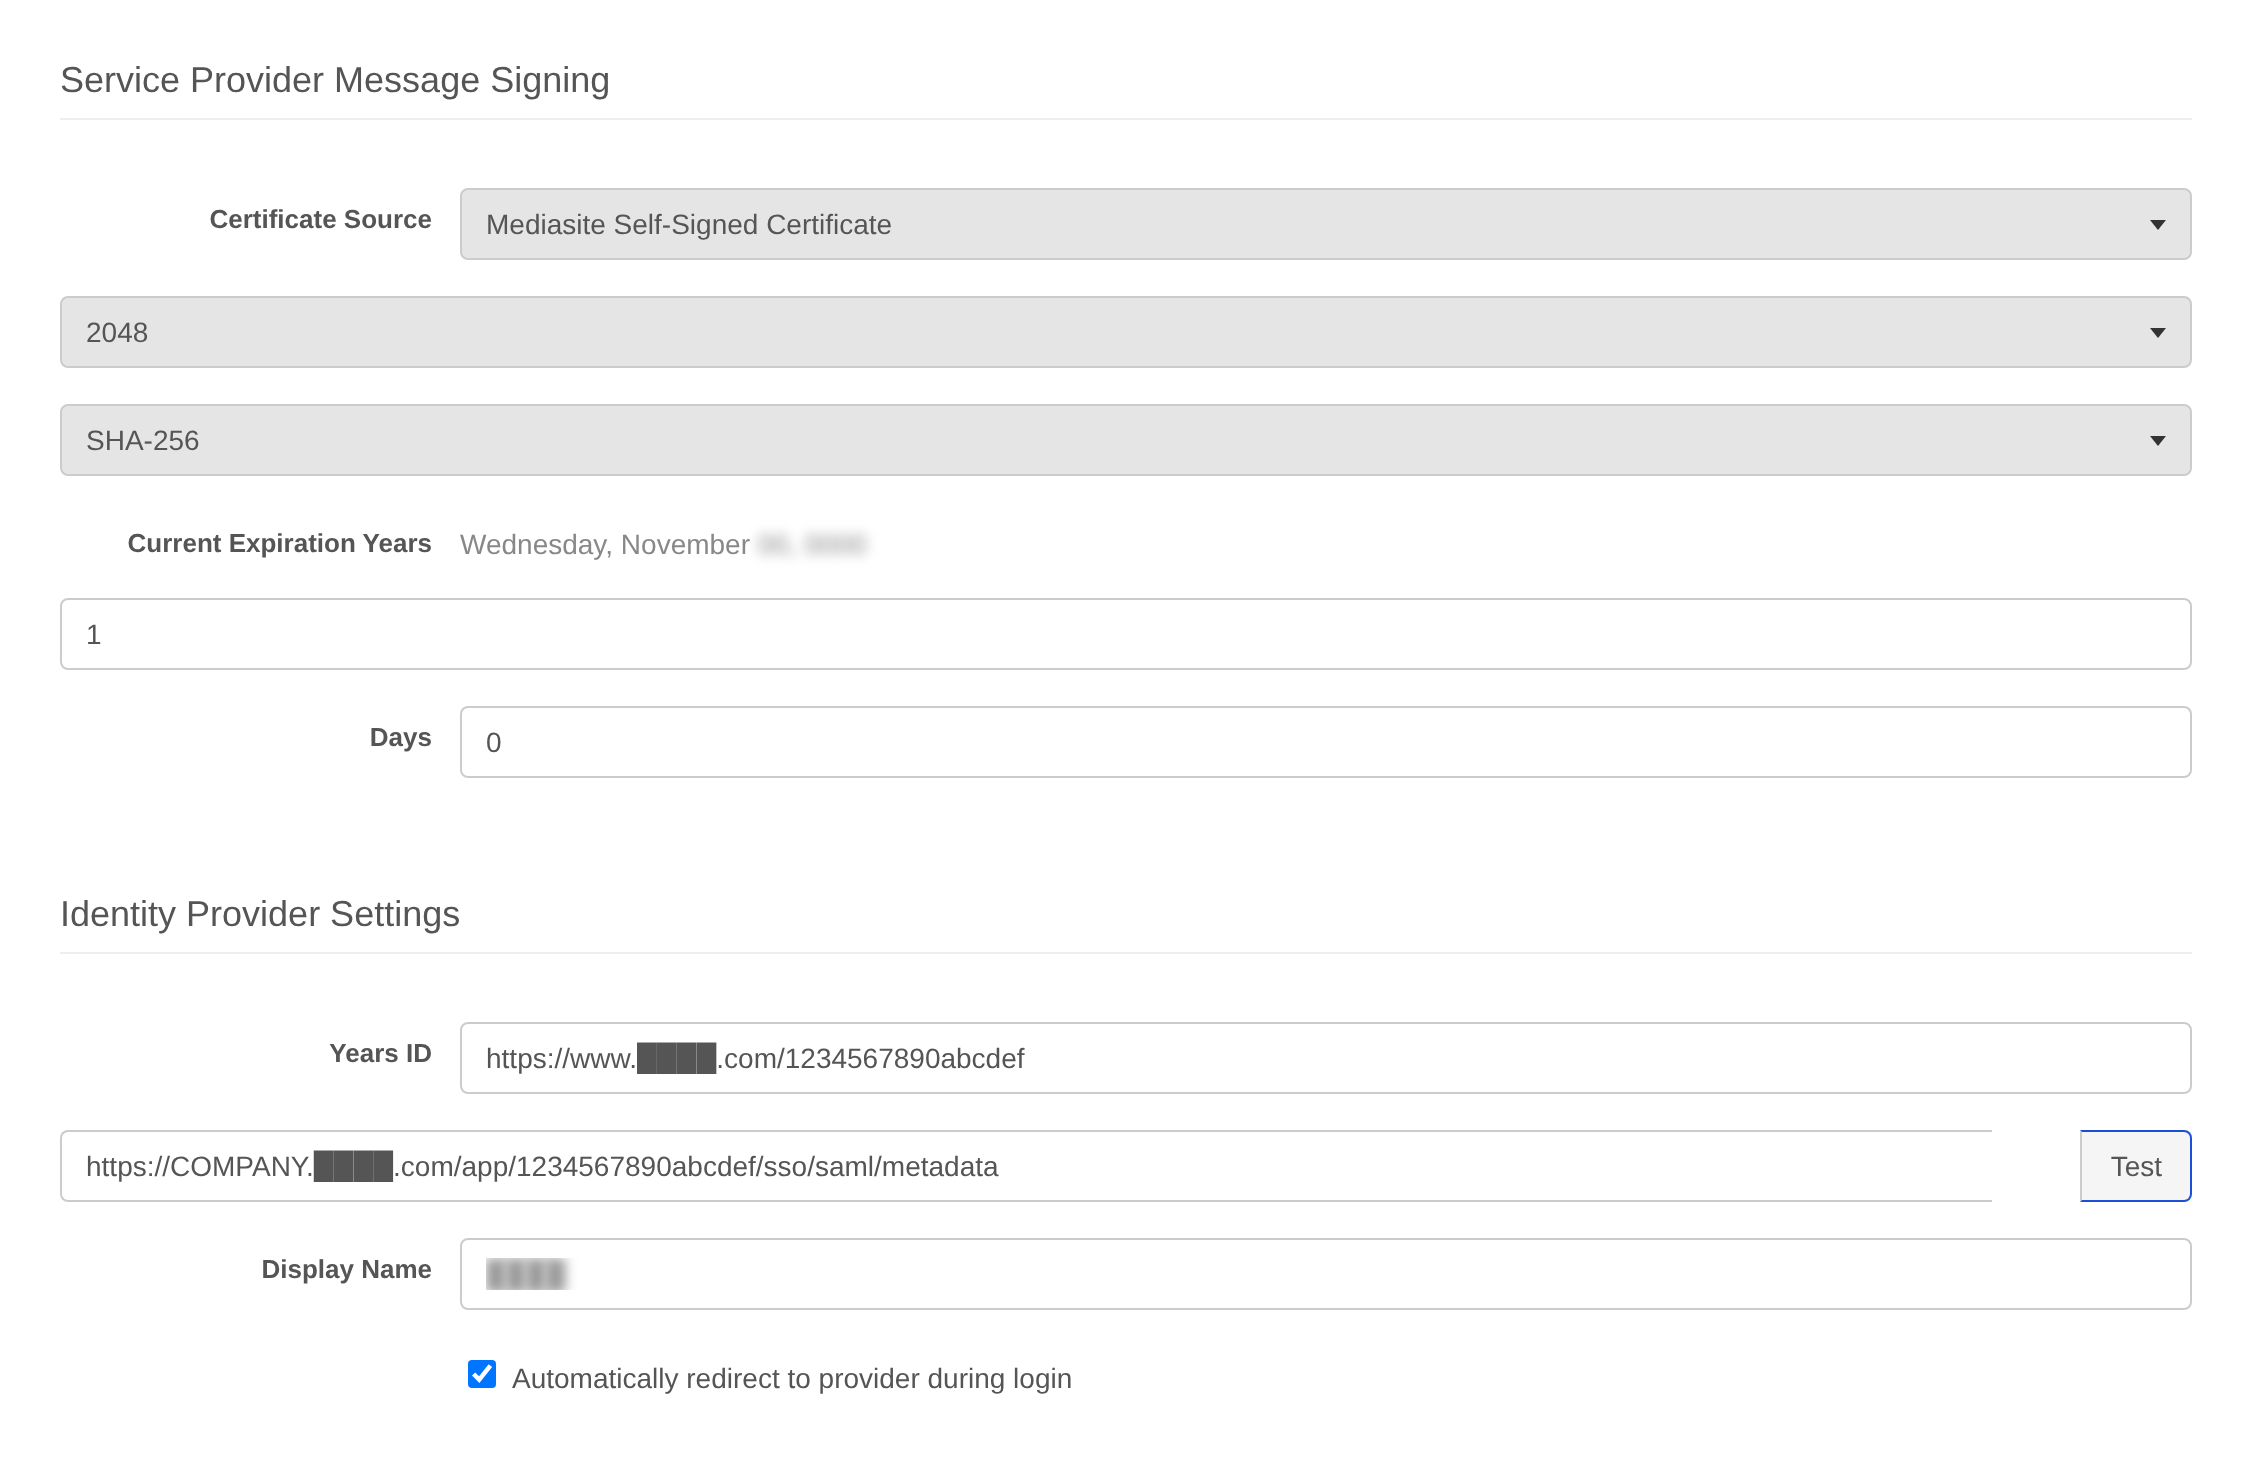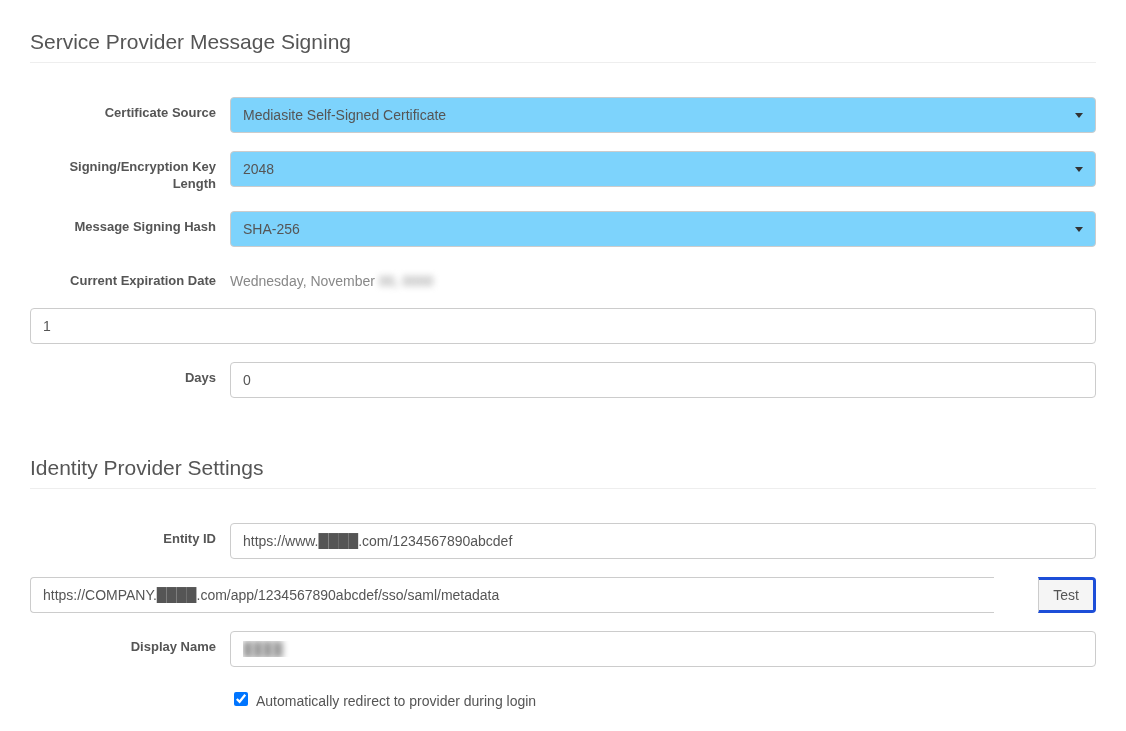--- a/index.html
+++ b/index.html
@@ -5,21 +5,21 @@
   * { box-sizing: border-box; }
   body {
     margin: 0;
     padding: 20px 30px;
     font-family: "Helvetica Neue", Helvetica, Arial, sans-serif;
     color: #555;
     background: #fff;
     font-size: 14px;
   }
   .section-title {
-    font-size: 21px;
+    font-size: 18px;
     font-weight: 400;
     color: #555;
     margin: 10px 0 8px 0;
     padding-bottom: 8px;
     border-bottom: 1px solid #eee;
   }
   .form-group {
     display: flex;
     align-items: flex-start;
     margin-bottom: 18px;
@@ -39,21 +39,21 @@
   .form-control-wrap {
     flex: 1;
     display: flex;
     align-items: center;
   }
   .form-select {
     position: relative;
     width: 100%;
     border: 1px solid #ccc;
     border-radius: 4px;
-    background: #7dd3fc;
+    background: #e5e5e5;
     height: 36px;
     display: flex;
     align-items: center;
     padding: 0 30px 0 12px;
     color: #555;
     cursor: pointer;
   }
   .form-select .caret {
     position: absolute;
     right: 12px;
@@ -88,21 +88,21 @@
     display: flex;
     width: 100%;
     gap: 44px;
   }
   .input-group .form-input {
     border-top-right-radius: 0;
     border-bottom-right-radius: 0;
     border-right: none;
   }
   .input-group .addon-btn {
-    border: 3px solid #1d4ed8;
+    border: 1px solid #1d4ed8;
     border-left: 1px solid #ccc;
     background: #f5f5f5;
     color: #555;
     padding: 0 14px;
     border-top-right-radius: 4px;
     border-bottom-right-radius: 4px;
     cursor: pointer;
     font-size: 14px;
     height: 36px;
     text-align: center;
@@ -127,41 +127,39 @@
   <div class="form-label">Certificate Source</div>
   <div class="form-control-wrap">
     <div class="form-select">
       <span>Mediasite Self-Signed Certificate</span>
       <span class="caret"></span>
     </div>
   </div>
 </div>
 
 <div class="form-group">
-  <div class="form-label">Signing/Encryption Key Length</div>
   <div class="form-control-wrap">
     <div class="form-select">
       <span>2048</span>
       <span class="caret"></span>
     </div>
   </div>
 </div>
 
 <div class="form-group">
-  <div class="form-label">Message Signing Hash</div>
   <div class="form-control-wrap">
     <div class="form-select">
       <span>SHA-256</span>
       <span class="caret"></span>
     </div>
   </div>
 </div>
 
 <div class="form-group">
-  <div class="form-label">Current Expiration Date</div>
+  <div class="form-label">Current Expiration Years</div>
   <div class="form-control-wrap">
     <div class="static-text">
       <span>Wednesday, November </span><span class="blurred">00, 0000</span>
     </div>
   </div>
 </div>
 
 <div class="form-group">
   <div class="form-control-wrap">
     <input class="form-input" value="1" style="">
@@ -173,21 +171,21 @@
   <div class="form-control-wrap">
     <input class="form-input" value="0" style="">
   </div>
 </div>
 
 <div class="section-gap"></div>
 
 <div class="section-title">Identity Provider Settings</div>
 
 <div class="form-group first">
-  <div class="form-label">Entity ID</div>
+  <div class="form-label">Years ID</div>
   <div class="form-control-wrap">
     <input class="form-input" value="https://www.████.com/1234567890abcdef" style="">
   </div>
 </div>
 
 <div class="form-group">
   <div class="form-control-wrap">
     <div class="input-group">
       <input class="form-input" value="https://COMPANY.████.com/app/1234567890abcdef/sso/saml/metadata" style="">
       <button class="addon-btn">Test</button>

